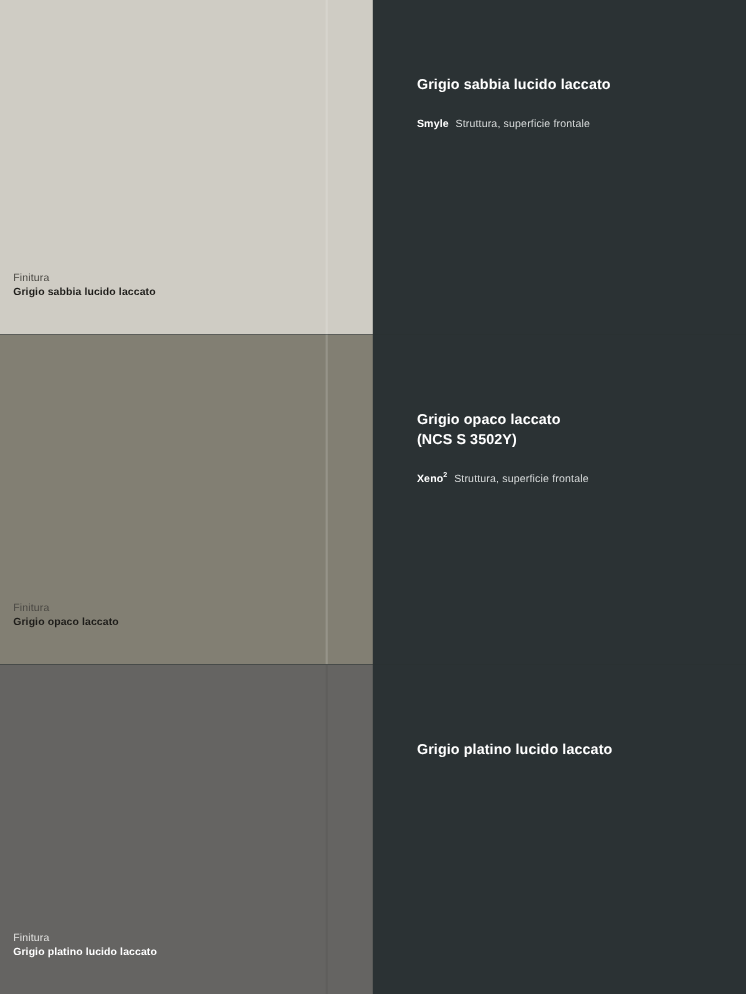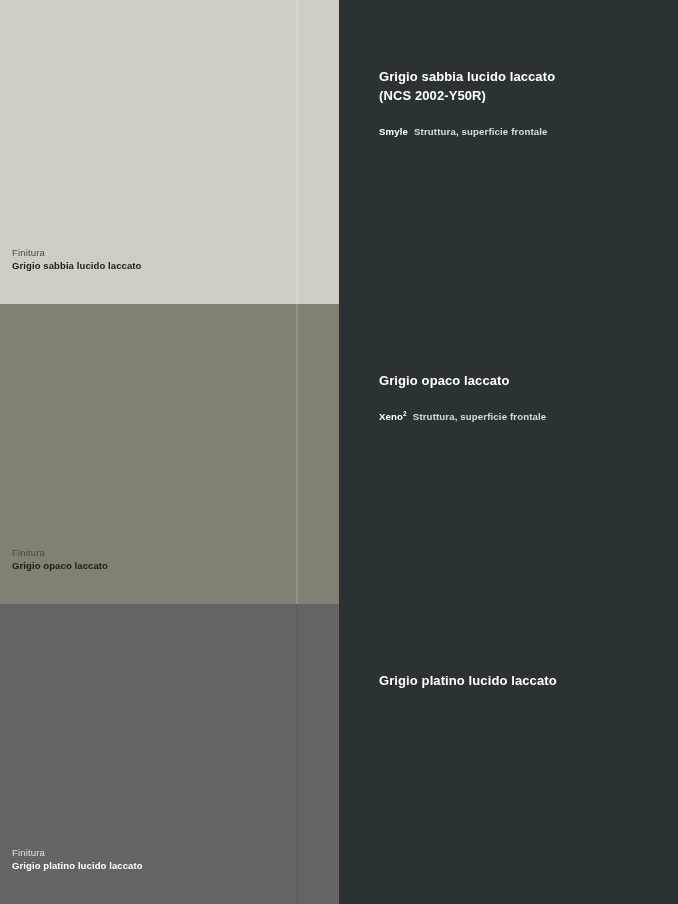--- a/index.html
+++ b/index.html
@@ -107,60 +107,60 @@
   .meta .brand {
     font-weight:700;
     color:#ffffff;
     margin-right:6px;
   }
   .meta .brand sup {
     font-size:0.68em;
     vertical-align:super;
     line-height:0;
   }
-  .meta .desc { font-weight:700;text-align:center; }
+  .meta .desc { font-weight:400;text-align:center; }
 </style>
 </head>
 <body style="background: rgb(43, 50, 52);">
 
 <div id="board">
 
   <div class="row r1">
     <div class="sample" style="background: rgb(207, 204, 196);">
       <div class="seam light"></div>
       <div class="caption on-light">
         <span class="ft-label">Finitura</span>
         <span class="ft-value">Grigio sabbia lucido laccato</span>
       </div>
     </div>
     <div class="info">
       <div class="info-inner">
         <div class="title">
           <span>Grigio sabbia lucido laccato</span>
-          <span class="ncs">(NCS 2002-Y50R)</span>
         </div>
         <div class="meta">
           <span class="brand"><span>Smyle</span></span><span class="desc">Struttura, superficie frontale</span>
         </div>
       </div>
     </div>
   </div>
 
   <div class="row r2">
     <div class="sample" style="background: rgb(130, 127, 115);">
       <div class="seam light"></div>
       <div class="caption on-light">
         <span class="ft-label">Finitura</span>
         <span class="ft-value">Grigio opaco laccato</span>
       </div>
     </div>
     <div class="info">
       <div class="info-inner">
         <div class="title">
           <span>Grigio opaco laccato</span>
+          <span class="ncs">(NCS S 3502Y)</span>
         </div>
         <div class="meta">
           <span class="brand"><span>Xeno</span><sup>2</sup></span><span class="desc">Struttura, superficie frontale</span>
         </div>
       </div>
     </div>
   </div>
 
   <div class="row r3">
     <div class="sample" style="background: rgb(101, 100, 98);">

